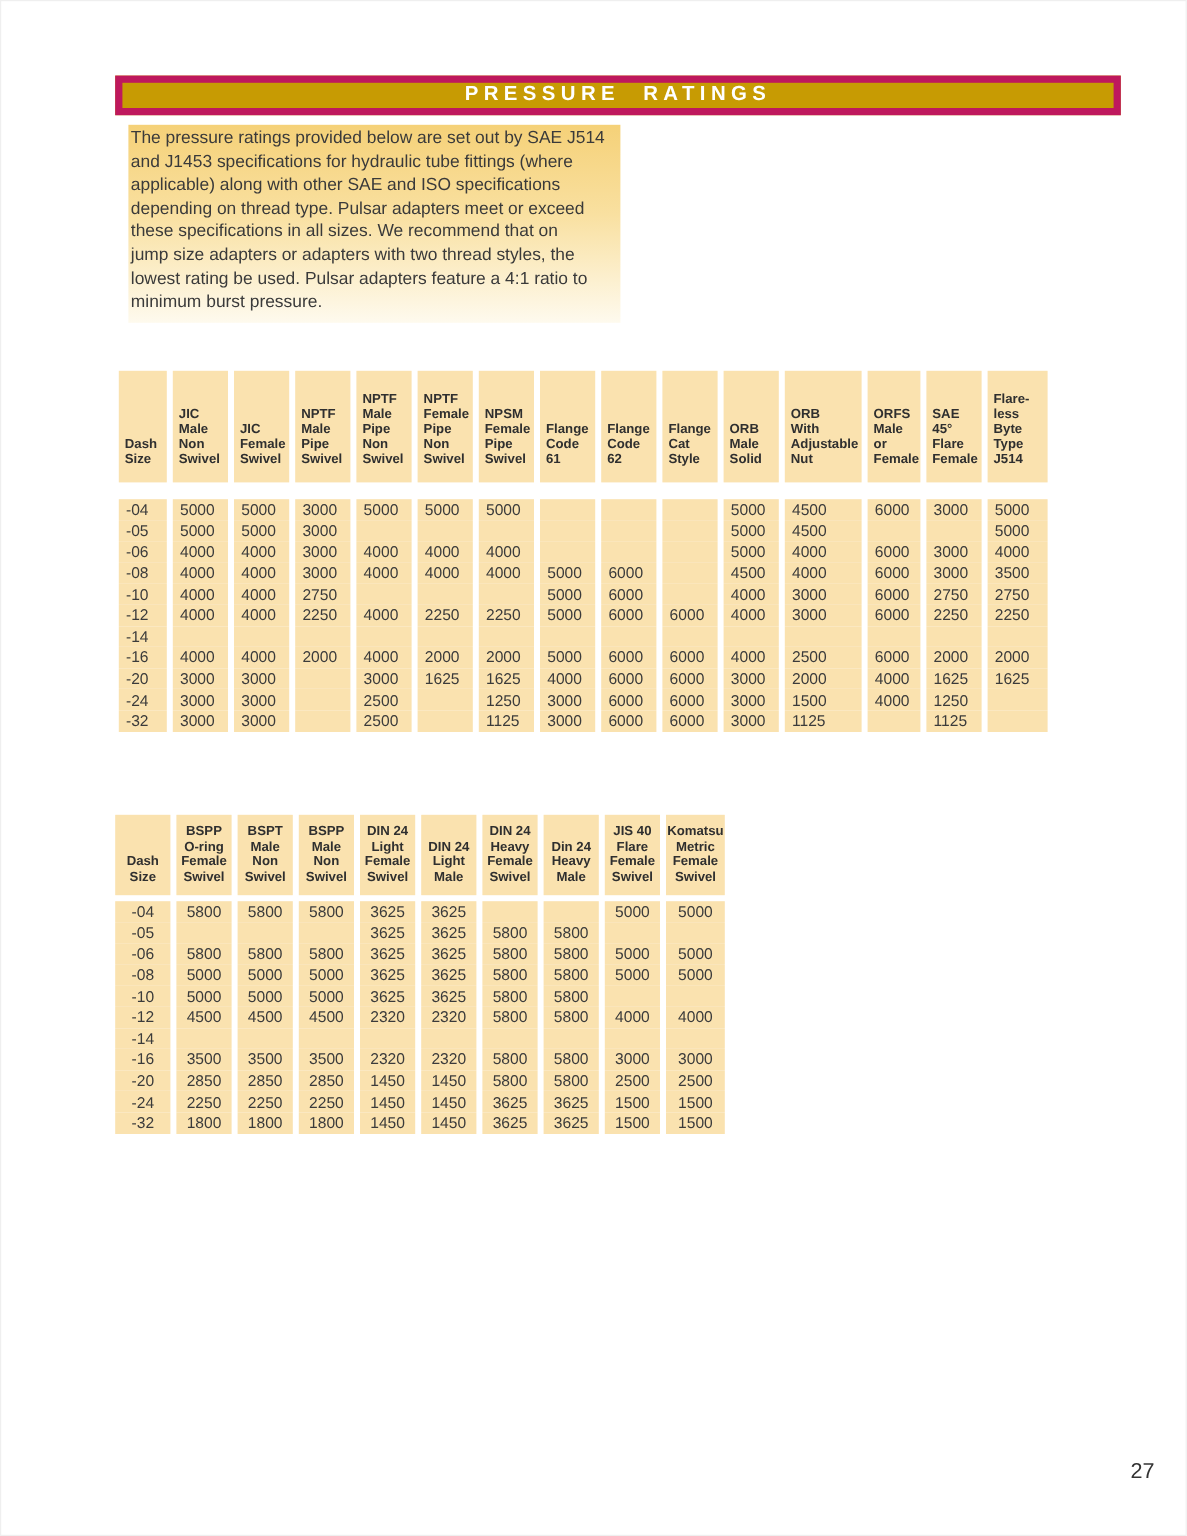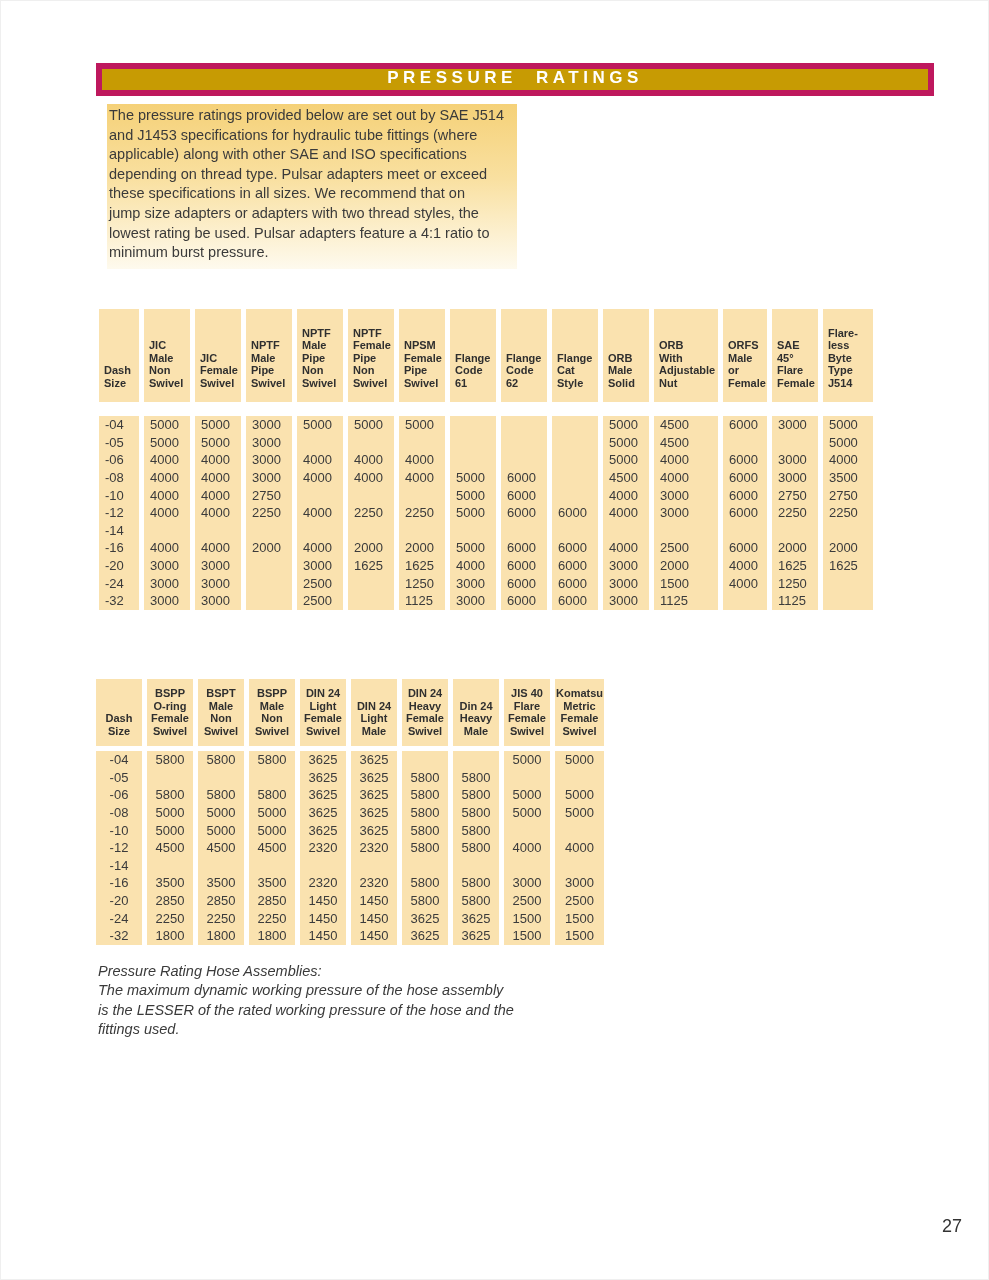--- a/index.html
+++ b/index.html
@@ -562,21 +562,17 @@
           <td>1450</td>
           <td>1450</td>
           <td>3625</td>
           <td>3625</td>
           <td>1500</td>
           <td>1500</td>
         </tr>
       </tbody>
     </table>
 
-  <div class="note"><span>Pressure Rating Hose Assemblies:</span>
-<span>The maximum dynamic working pressure of the hose assembly
-is the LESSER of the rated working pressure of the hose and the
-fittings used.</span></div>
 
 
   <div class="page-number">27</div>
 
 </div>
 
 </body></html>

